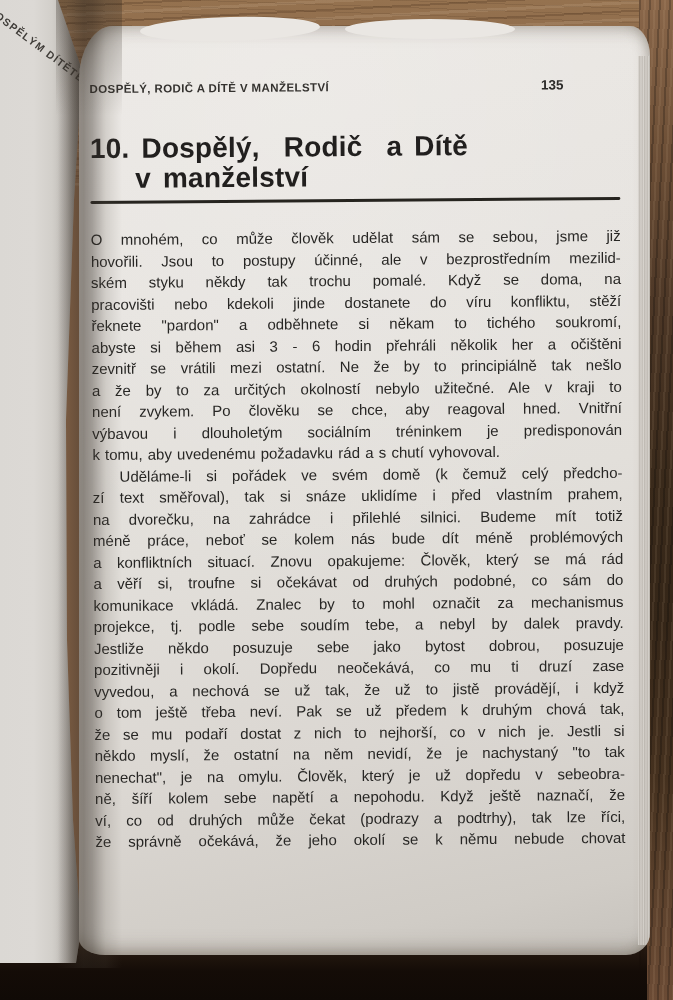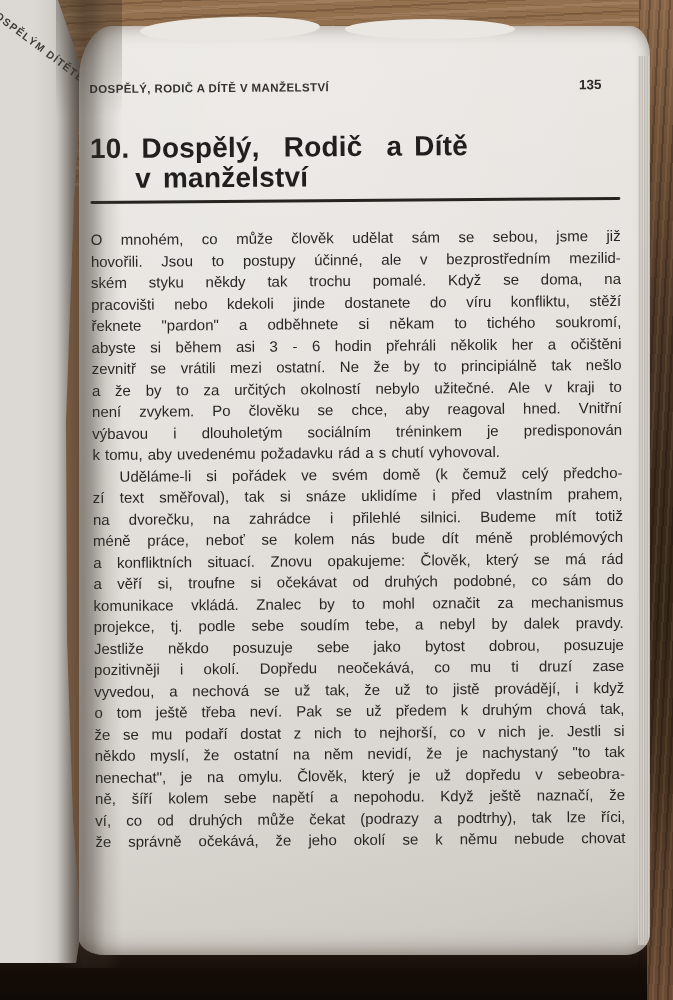--- a/index.html
+++ b/index.html
@@ -43,21 +43,21 @@
   .page-edges{position:absolute;right:0;top:30px;bottom:10px;width:12px;opacity:.85;
     background:repeating-linear-gradient(90deg,#d6d2cc 0 1.5px,#beb9b2 1.5px 2.5px,#ccc7c1 2.5px 4px,#c2bdb6 4px 5px);}
   .bump{position:absolute;background:#eae7e3;border-radius:50%;z-index:5;}
   .bump1{left:140px;top:17px;width:180px;height:24px;transform:rotate(-1.5deg);}
   .bump2{left:345px;top:19px;width:170px;height:20px;}
 
   
   .content{position:absolute;left:10px;top:0;width:530px;transform:rotate(-0.45deg);transform-origin:50% 0;}
   .header-row{margin-top:54px;display:flex;justify-content:space-between;align-items:baseline;}
   .running-header{font-weight:700;font-size:11.5px;line-height:14px;letter-spacing:.4px;color:#34322f;}
-  .page-number{font-weight:700;font-size:13.5px;line-height:14px;color:#2c2b29;margin-right:18px;}
+  .page-number{font-weight:700;font-size:13.5px;line-height:14px;color:#2c2b29;margin-right:56px;}
   .title{margin:38px 0 0 0;font-weight:700;font-size:28px;line-height:30px;letter-spacing:.2px;
          word-spacing:4px;color:#211f1e;white-space:pre-wrap;}
   .title .t2{display:block;margin-left:45px;}
   .rule{margin-top:7px;height:3px;background:#26241f;border-radius:2px;}
   .body-text{margin-top:25px;font-size:15px;line-height:21.5px;color:#272624;word-spacing:1px;}
   .line{text-align:justify;text-align-last:justify;}
   .line.indent{text-indent:27px;}
   .line.end{text-align-last:left;}
 
   .gutter{position:absolute;left:56px;top:0;width:66px;height:968px;z-index:7;pointer-events:none;

